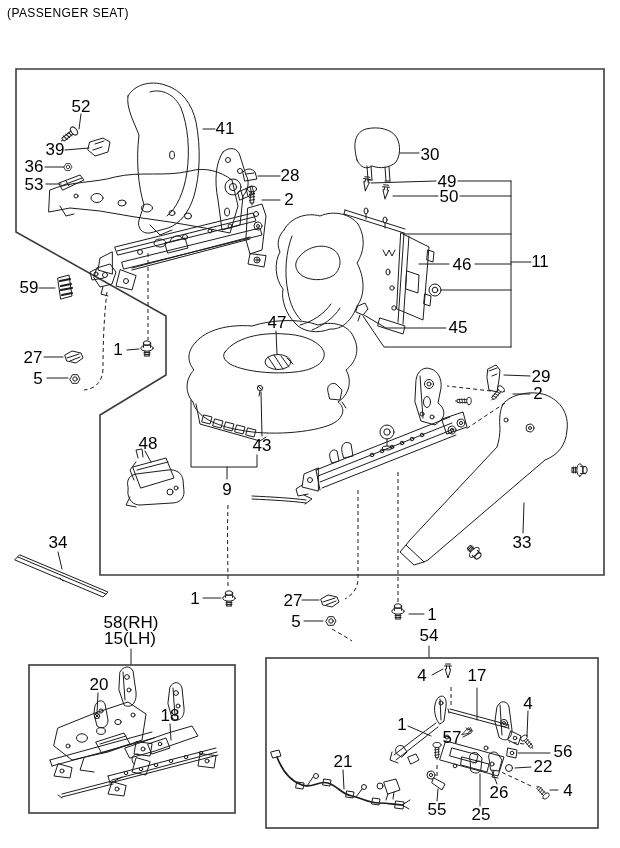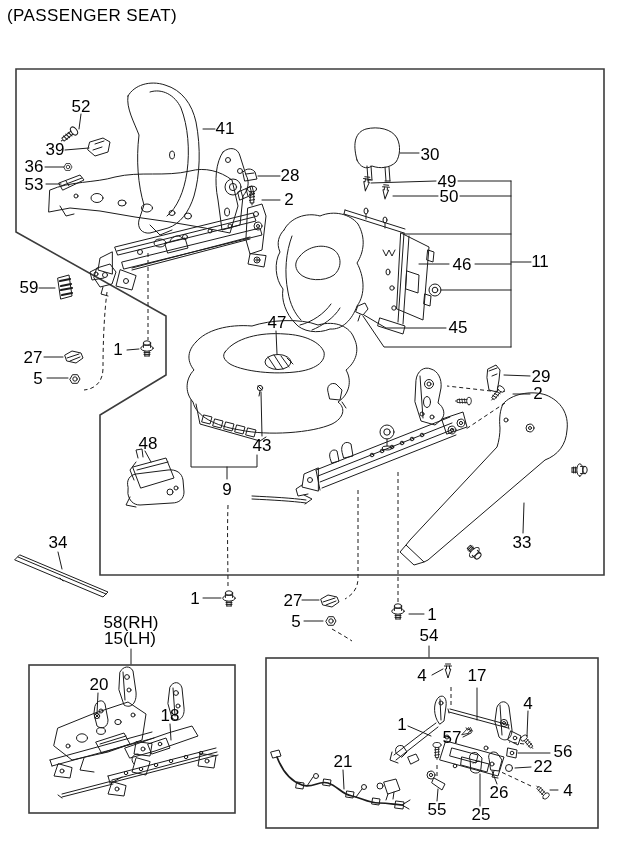--- a/index.html
+++ b/index.html
@@ -1,18 +1,18 @@
 <!DOCTYPE html>
 <html style="--bg: #ffffff; --line: #1c1c1c; --boxc: #3c3c3c; --txt: #000000;"><head>
 <meta charset="utf-8">
 <style>
   html,body{margin:0;padding:0;background:#fff;}
   body{width:620px;height:848px;overflow:hidden;font-family:"Liberation Sans",sans-serif;}
   .stage{position:relative;width:620px;height:848px;background:var(--bg,#fff);}
-  .title{position:absolute;left:7px;top:6px;font-size:17px;letter-spacing:.4px;color:var(--txt,#000);white-space:nowrap;}
+  .title{position:absolute;left:7px;top:6px;font-size:12px;letter-spacing:.4px;color:var(--txt,#000);white-space:nowrap;}
   svg{position:absolute;left:0;top:0;}
   .ln{stroke:var(--line,#1c1c1c);fill:none;stroke-width:1;stroke-linejoin:round;stroke-linecap:round;}
   .box{stroke:var(--boxc,#3c3c3c);fill:none;stroke-width:1.6;}
   .dash{stroke:var(--line,#1c1c1c);fill:none;stroke-width:1;stroke-dasharray:4 3;}
   .lbl{font-family:"Liberation Sans",sans-serif;font-size:17px;fill:var(--txt,#000);text-anchor:middle;}
   .stripe{stroke:var(--line,#1c1c1c);stroke-width:2.2;}
 </style>
 </head>
 <body>
 

